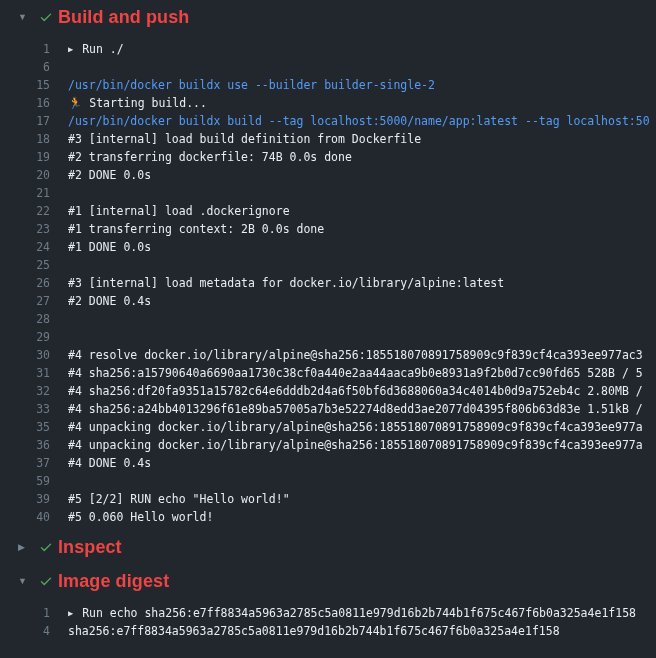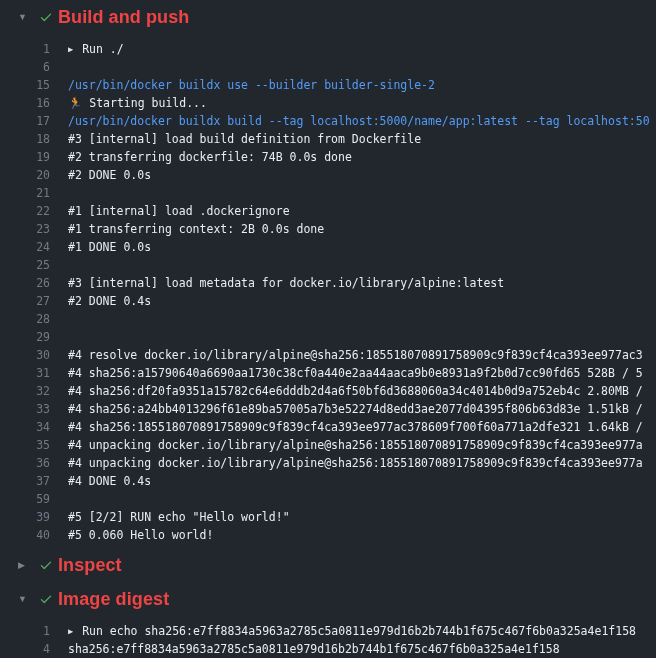--- a/index.html
+++ b/index.html
@@ -182,24 +182,20 @@
   <div class="line">
     <span class="ln">32</span>
     <span class="lt"><span class="lt-body">#4 sha256:df20fa9351a15782c64e6dddb2d4a6f50bf6d3688060a34c4014b0d9a752eb4c 2.80MB /</span></span>
   </div>
 
   <div class="line">
     <span class="ln">33</span>
     <span class="lt"><span class="lt-body">#4 sha256:a24bb4013296f61e89ba57005a7b3e52274d8edd3ae2077d04395f806b63d83e 1.51kB /</span></span>
   </div>
 
-  <div class="line">
-    <span class="ln">34</span>
-    <span class="lt"><span class="lt-body">#4 sha256:185518070891758909c9f839cf4ca393ee977ac378609f700f60a771a2dfe321 1.64kB /</span></span>
-  </div>
 
   <div class="line">
     <span class="ln">35</span>
     <span class="lt"><span class="lt-body">#4 unpacking docker.io/library/alpine@sha256:185518070891758909c9f839cf4ca393ee977a</span></span>
   </div>
 
   <div class="line">
     <span class="ln">36</span>
     <span class="lt"><span class="lt-body">#4 unpacking docker.io/library/alpine@sha256:185518070891758909c9f839cf4ca393ee977a</span></span>
   </div>

